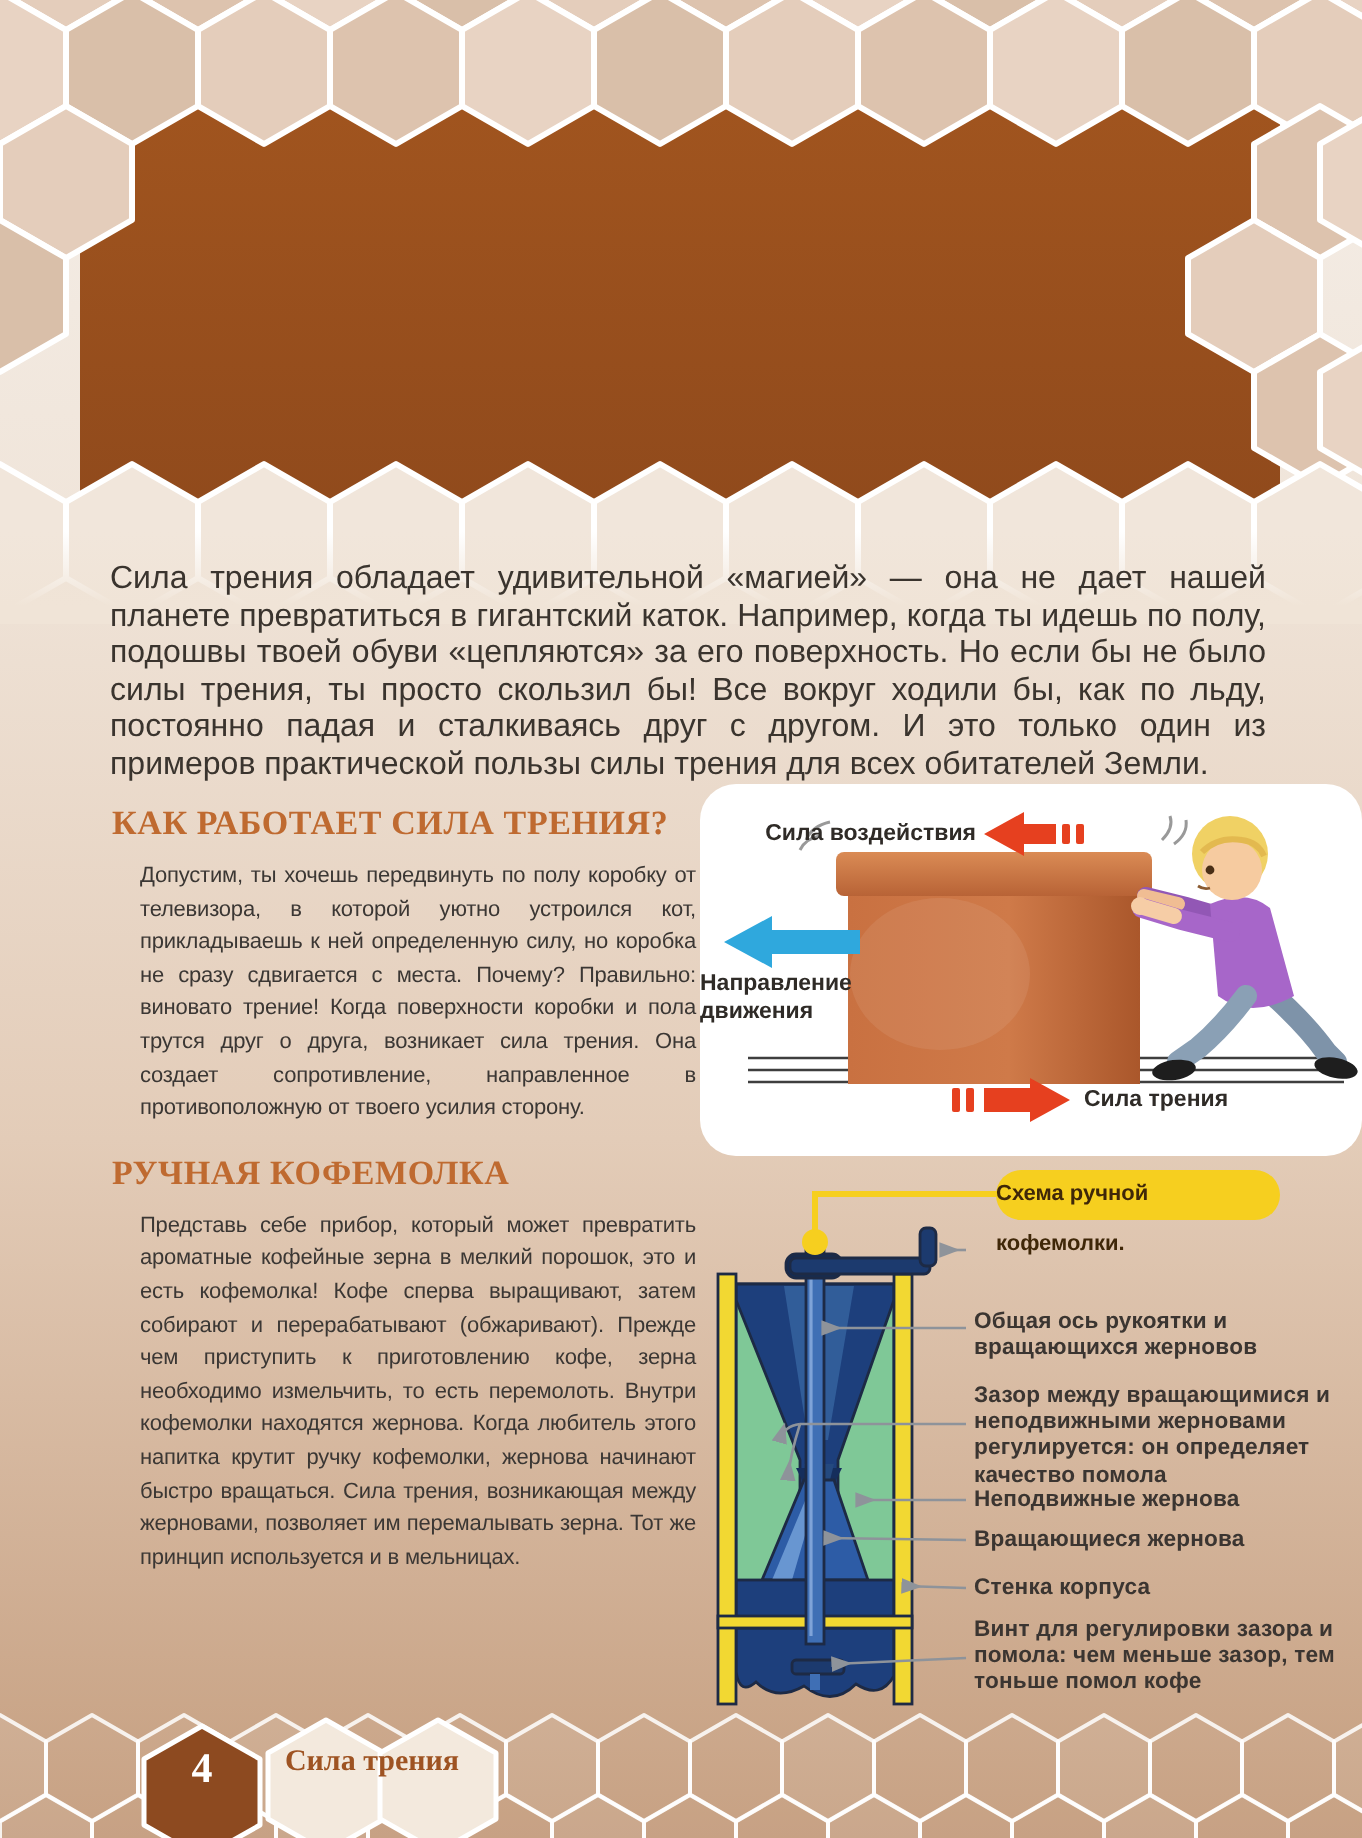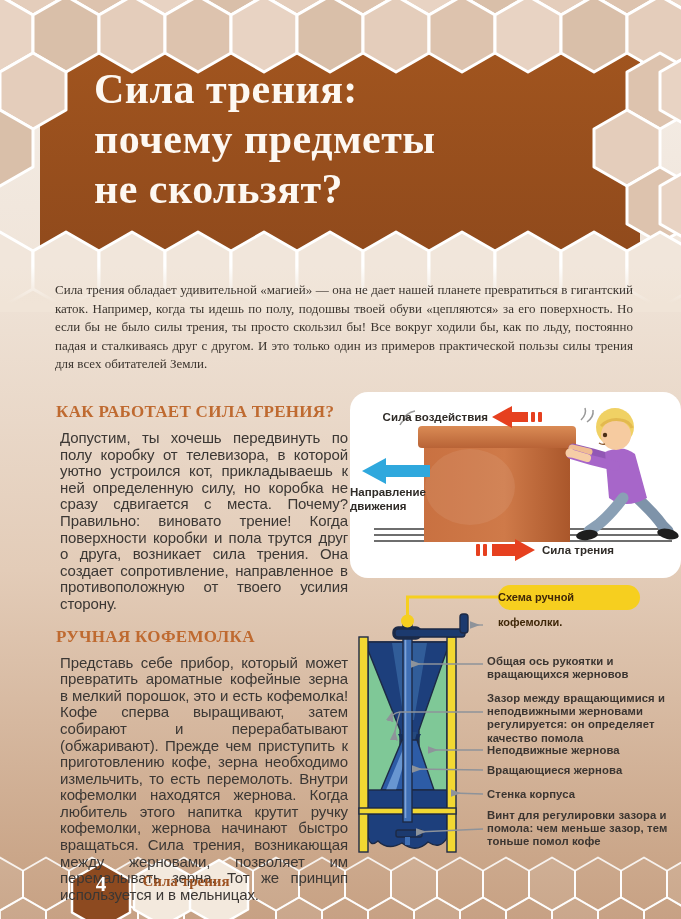--- a/index.html
+++ b/index.html
@@ -5,26 +5,26 @@
   html,body{margin:0;padding:0;background:#888;}
   .page{position:relative;width:681px;height:919px;margin:0 auto;overflow:hidden;
         background:linear-gradient(180deg,#f5efe9 0%,#f0e5da 28%,#e3ccb8 62%,#c59e7f 100%);
         font-family:"Liberation Sans",sans-serif;}
   .abs{position:absolute;}
   svg{display:block;}
   .banner-title{position:absolute;left:94px;top:64px;width:500px;
         font-family:"Liberation Serif",serif;font-weight:bold;font-size:42px;line-height:50px;
         color:#fdf8f2;white-space:pre-line;letter-spacing:.5px;}
   .intro{position:absolute;left:55px;top:281px;width:578px;margin:0;
-        font-family:Liberation Serif, serif;font-size:13px;line-height:18.6px;
+        font-family:Liberation Sans, sans-serif;font-size:16px;line-height:18.6px;
         color:#3a342e;text-align:justify;}
   .col-left{position:absolute;left:56px;top:402px;width:292px;}
   .col-left h2{margin:0 0 8px 0;font-family:"Liberation Serif",serif;font-weight:bold;
         font-size:17px;line-height:20px;color:#bf6a30;letter-spacing:.3px;}
-  .col-left p{margin:0 0 14px 4px;font-size:15px;line-height:16.6px;color:#3b3734;
+  .col-left p{margin:0 0 14px 14px;font-size:11px;line-height:16.6px;color:#3b3734;
         text-align:justify;letter-spacing:-.1px;}
   .push-panel{position:absolute;left:350px;top:392px;width:331px;height:186px;
         background:#fff;border-radius:18px;}
   .push-label{position:absolute;font-size:11.5px;font-weight:bold;color:#2f2b27;line-height:14px;}
   .lbl-impact{left:2px;top:18px;width:136px;text-align:right;}
   .lbl-direction{left:0px;top:93px;width:118px;text-align:left;}
   .lbl-friction{left:192px;top:151px;width:110px;text-align:left;}
   .callout{position:absolute;left:498px;top:585px;width:142px;height:25px;border-radius:13px;
         background:#f6cf1f;font-size:11px;font-weight:bold;color:#3f2708;
         text-align:left;line-height:25px;}
@@ -126,23 +126,20 @@
         <path d="M529 897.5L552 910.75L552 937.25L529 950.5L506 937.25L506 910.75Z" fill="rgba(255,255,255,0.04)" stroke="rgba(255,255,255,0.85)" stroke-width="2" stroke-linejoin="round"></path>
         <path d="M575 897.5L598 910.75L598 937.25L575 950.5L552 937.25L552 910.75Z" fill="rgba(255,255,255,0.10)" stroke="rgba(255,255,255,0.85)" stroke-width="2" stroke-linejoin="round"></path>
         <path d="M621 897.5L644 910.75L644 937.25L621 950.5L598 937.25L598 910.75Z" fill="rgba(255,255,255,0.04)" stroke="rgba(255,255,255,0.85)" stroke-width="2" stroke-linejoin="round"></path>
         <path d="M667 897.5L690 910.75L690 937.25L667 950.5L644 937.25L644 910.75Z" fill="rgba(255,255,255,0.04)" stroke="rgba(255,255,255,0.85)" stroke-width="2" stroke-linejoin="round"></path>
         <path d="M163 860L192 876.5L192 909.5L163 926L134 909.5L134 876.5Z" fill="#f3e9dd" stroke="#fff" stroke-width="2.5" stroke-linejoin="round"></path>
         <path d="M219 860L248 876.5L248 909.5L219 926L190 909.5L190 876.5Z" fill="#f3e9dd" stroke="#fff" stroke-width="2.5" stroke-linejoin="round"></path>
         <path d="M101 863L130 879.5L130 912.5L101 929L72 912.5L72 879.5Z" fill="#8d4a20" stroke="#fff" stroke-width="2.5" stroke-linejoin="round"></path>
       </g>
   </svg>
 
-  <div class="banner-title">Сила трения:
-почему предметы
-не скользят?</div>
 
   <p class="intro">Сила трения обладает удивительной «магией» — она не дает нашей планете превратиться в гигантский каток. Например, когда ты идешь по полу, подошвы твоей обуви «цепляются» за его поверхность. Но если бы не было силы трения, ты просто скользил бы! Все вокруг ходили бы, как по льду, постоянно падая и сталкиваясь друг с другом. И это только один из примеров практической пользы силы трения для всех обитателей Земли.</p>
 
   <div class="col-left">
     <h2>КАК РАБОТАЕТ СИЛА ТРЕНИЯ?</h2>
     <p>Допустим, ты хочешь передвинуть по полу коробку от телевизора, в которой уютно устроился кот, прикладываешь к ней определенную силу, но коробка не сразу сдвигается с места. Почему? Правильно: виновато трение! Когда поверхности коробки и пола трутся друг о друга, возникает сила трения. Она создает сопротивление, направленное в противоположную от твоего усилия сторону.</p>
     <h2>РУЧНАЯ КОФЕМОЛКА</h2>
     <p>Представь себе прибор, который может превратить ароматные кофейные зерна в мелкий порошок, это и есть кофемолка! Кофе сперва выращивают, затем собирают и перерабатывают (обжаривают). Прежде чем приступить к приготовлению кофе, зерна необходимо измельчить, то есть перемолоть. Внутри кофемолки находятся жернова. Когда любитель этого напитка крутит ручку кофемолки, жернова начинают быстро вращаться. Сила трения, возникающая между жерновами, позволяет им перемалывать зерна. Тот же принцип используется и в мельницах.</p>
   </div>
 

